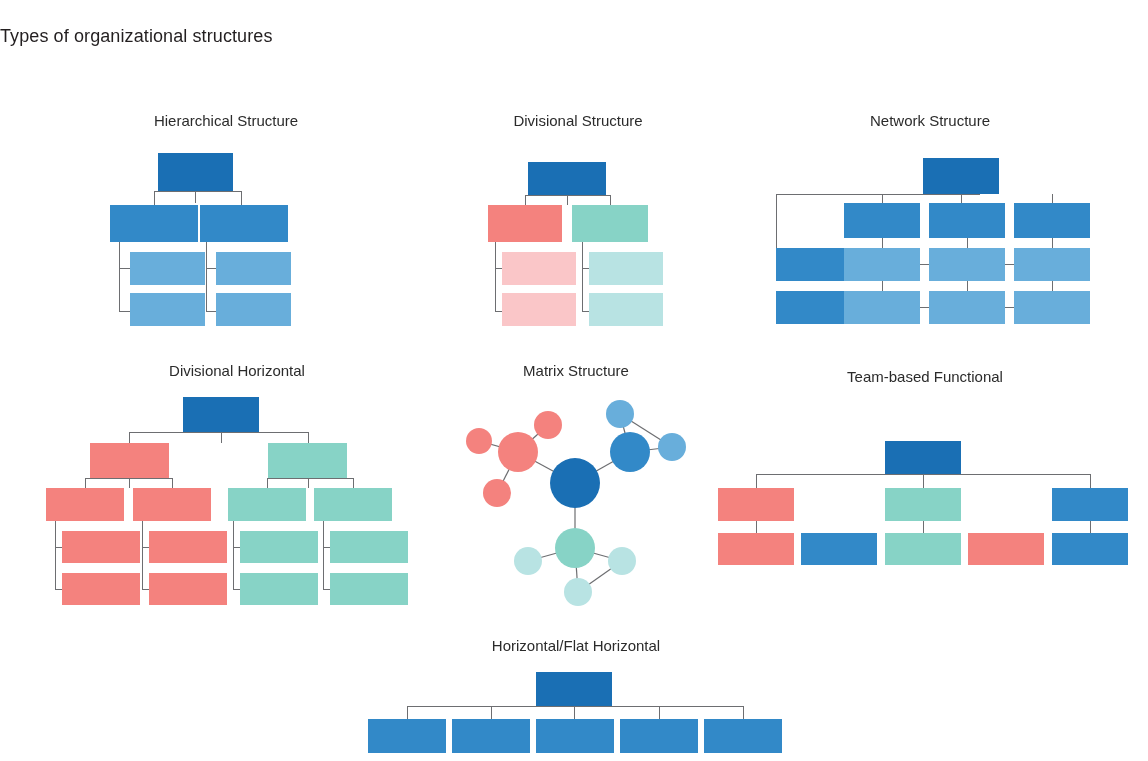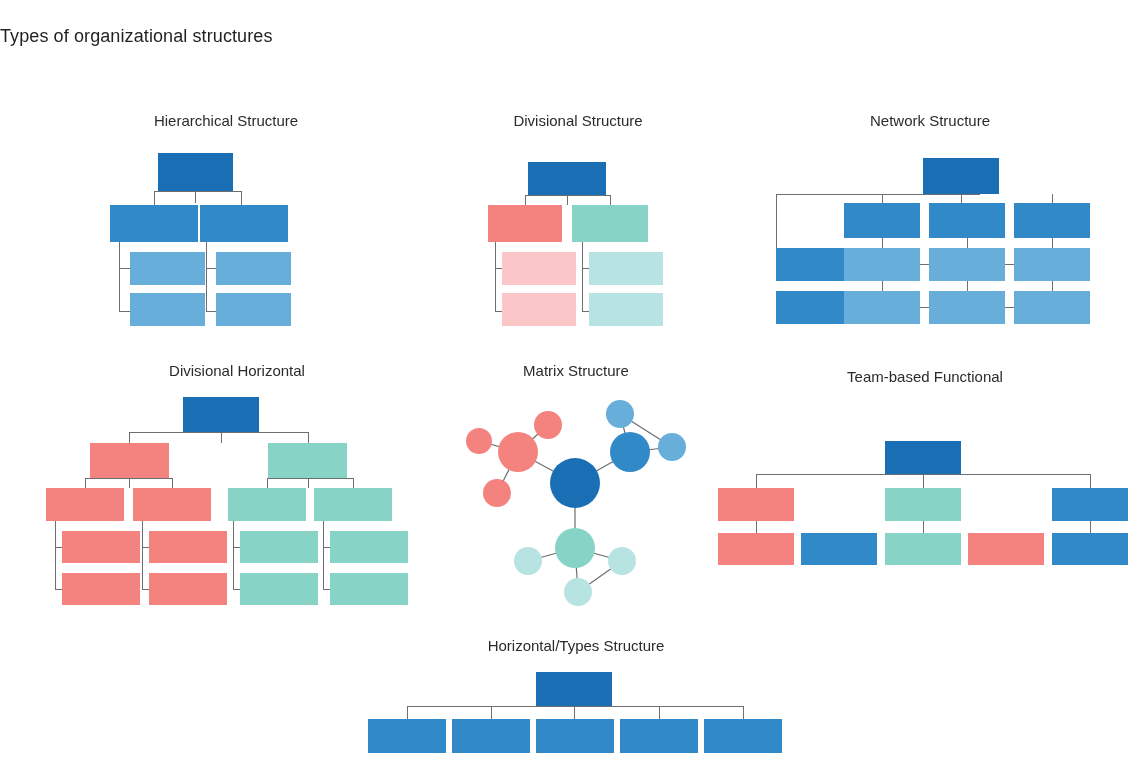--- a/index.html
+++ b/index.html
@@ -228,21 +228,21 @@
         <div class="node-box" style="left: 718px; top: 488px; width: 76px; height: 33px; background: rgb(244, 130, 126);"></div>
         <div class="node-box" style="left: 885px; top: 488px; width: 76px; height: 33px; background: rgb(135, 211, 198);"></div>
         <div class="node-box" style="left: 1052px; top: 488px; width: 76px; height: 33px; background: rgb(50, 137, 200);"></div>
         <div class="node-box" style="left: 718px; top: 533px; width: 76px; height: 32px; background: rgb(244, 130, 126);"></div>
         <div class="node-box" style="left: 801px; top: 533px; width: 76px; height: 32px; background: rgb(50, 137, 200);"></div>
         <div class="node-box" style="left: 885px; top: 533px; width: 76px; height: 32px; background: rgb(135, 211, 198);"></div>
         <div class="node-box" style="left: 968px; top: 533px; width: 76px; height: 32px; background: rgb(244, 130, 126);"></div>
         <div class="node-box" style="left: 1052px; top: 533px; width: 76px; height: 32px; background: rgb(50, 137, 200);"></div>
       </div>
       <div>
-        <div class="panel-title" style="left: 576px; top: 637px;">Horizontal/Types Structure</div>
+        <div class="panel-title" style="left: 576px; top: 637px;">Horizontal/Flat Horizontal</div>
         <div class="edge edge-v" style="left: 574px; top: 706px; height: 13px; background: rgb(109, 110, 113);"></div>
         <div class="edge edge-h" style="left: 407px; top: 706px; width: 336px; background: rgb(109, 110, 113);"></div>
         <div class="edge edge-v" style="left: 407px; top: 706px; height: 13px; background: rgb(109, 110, 113);"></div>
         <div class="edge edge-v" style="left: 491px; top: 706px; height: 13px; background: rgb(109, 110, 113);"></div>
         <div class="edge edge-v" style="left: 659px; top: 706px; height: 13px; background: rgb(109, 110, 113);"></div>
         <div class="edge edge-v" style="left: 743px; top: 706px; height: 13px; background: rgb(109, 110, 113);"></div>
         <div class="node-box" style="left: 536px; top: 672px; width: 76px; height: 34px; background: rgb(26, 111, 180);"></div>
         <div class="node-box" style="left: 368px; top: 719px; width: 78px; height: 34px; background: rgb(50, 137, 200);"></div>
         <div class="node-box" style="left: 452px; top: 719px; width: 78px; height: 34px; background: rgb(50, 137, 200);"></div>
         <div class="node-box" style="left: 536px; top: 719px; width: 78px; height: 34px; background: rgb(50, 137, 200);"></div>

